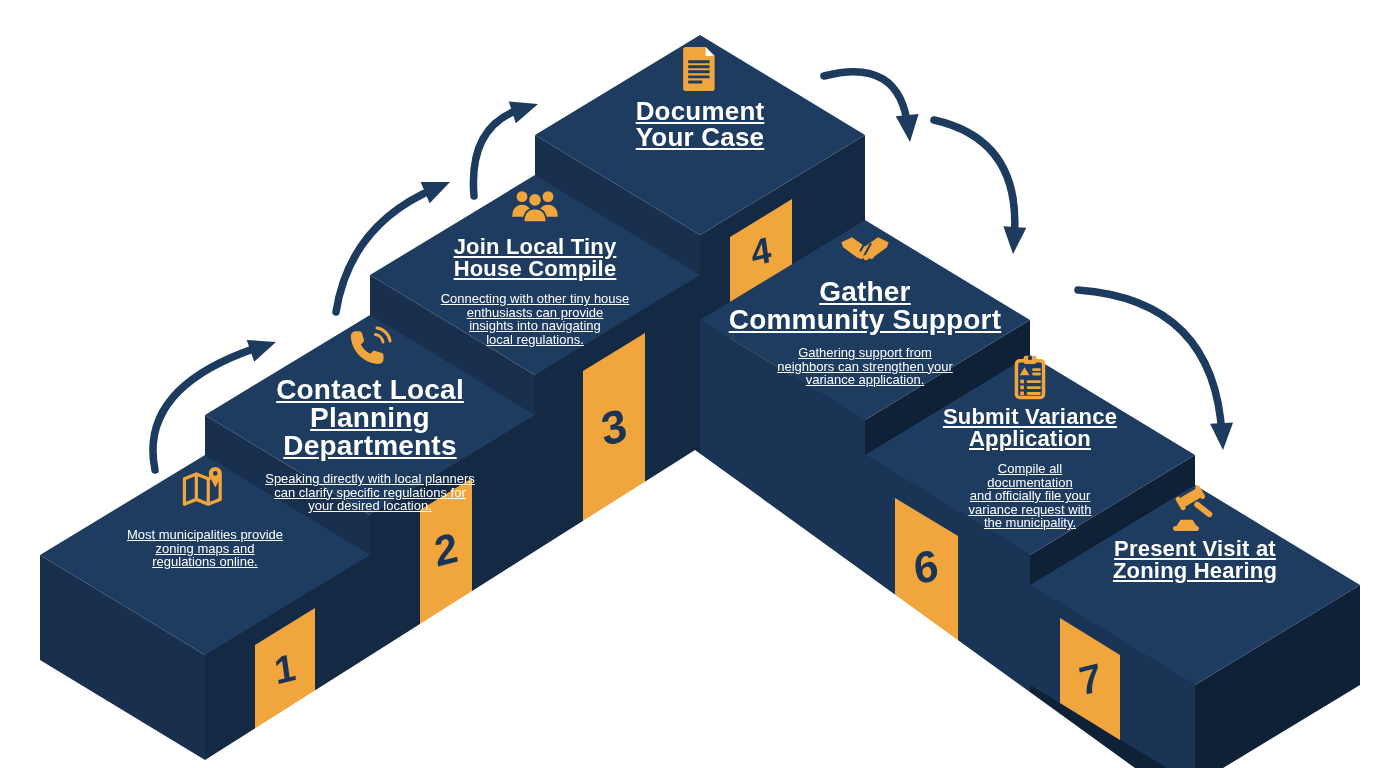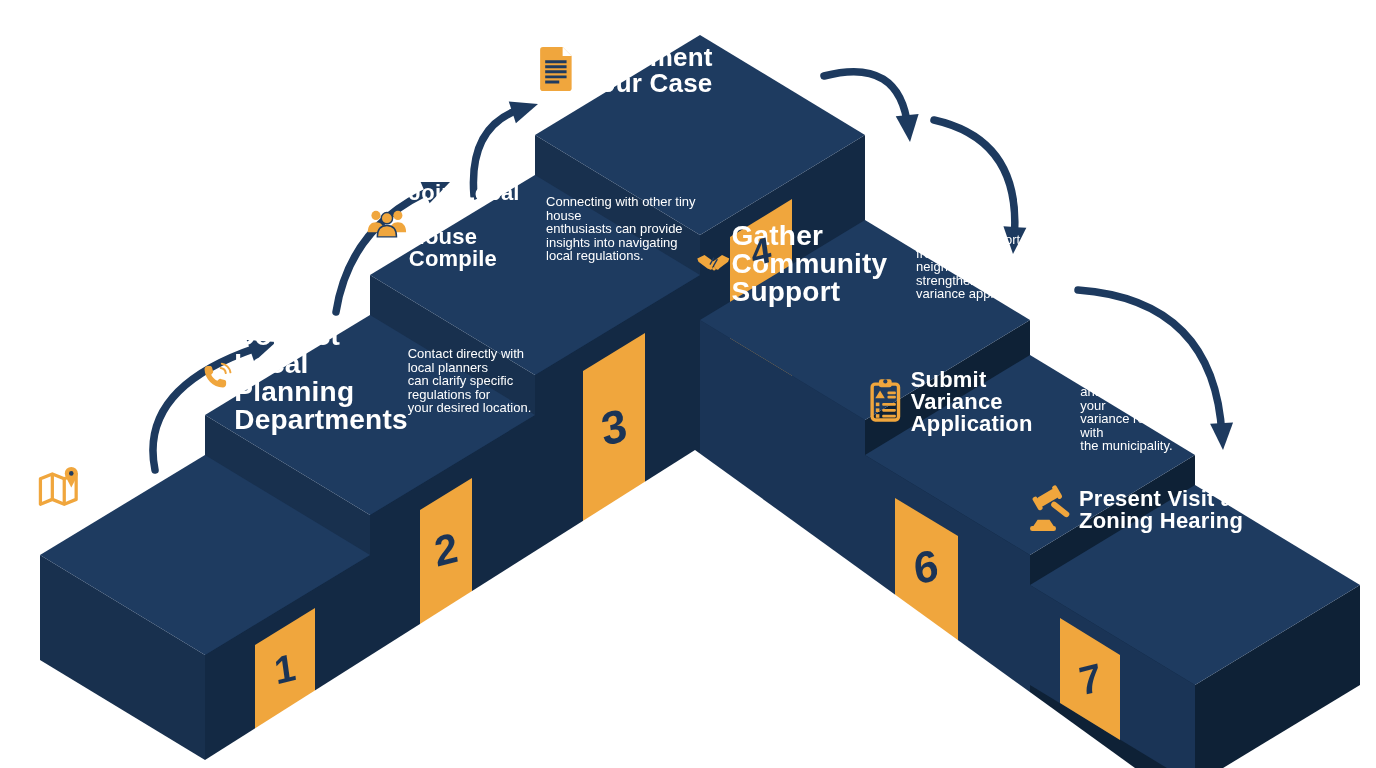--- a/index.html
+++ b/index.html
@@ -15,27 +15,27 @@
   .f-right{fill:var(--face_right)}
   .f-rleft{fill:var(--face_left_r)}
   .f-rright{fill:var(--face_right_dark)}
   .f-stripe{fill:var(--gold)}
   .wedge{fill:var(--background)}
   .arrow-path{stroke:var(--arrow);stroke-width:7.5;fill:none;stroke-linecap:round;}
   .arrow-head{fill:var(--arrow)}
   
   .step{
     position:absolute;width:340px;transform:translateX(-50%);
-    display:flex;flex-direction:row;align-items:center;
-    color:var(--text,#fff);pointer-events:none;
+    display:flex;flex-direction:column;align-items:center;
+    text-align:center;color:var(--text,#fff);pointer-events:none;text-decoration:underline;
   }
   .step .icon{display:block;margin-bottom:2px;}
   .title{font-weight:700;white-space:pre-line;line-height:1.0;letter-spacing:.2px;}
   .t21{font-size:28px}.t22{font-size:22px}.t26{font-size:26px}
-  .desc{white-space:pre-line;font-size:13px;line-height:1.04;margin-top:6px;font-weight:400;}
+  .desc{white-space:pre-line;font-size:13px;line-height:1.04;margin-top:12px;font-weight:400;}
   
   .num{
     position:absolute;transform:translate(-50%,-50%) rotate(-14deg) skewX(-6deg);
     font-weight:700;color:var(--number);line-height:1;
   }
 </style>
 </head>
 <body>
 
 <div class="canvas">
@@ -121,32 +121,35 @@
   <div class="step" style="left:205px;top:462px">
     <svg class="icon" width="52" height="52" viewBox="0 0 48 48">
       <g stroke="#F0A63D" stroke-width="3" fill="none" stroke-linejoin="round">
         <path d="M5 15.5 L16 11 L27 15.5 L38 11 L38 34.5 L27 39 L16 34.5 L5 39 Z"></path>
         <path d="M16 11 V34.5 M27 15.5 V39"></path>
       </g>
       <path d="M28.3 13.5 L38.7 13.5 L33.5 23.5 Z" fill="#F0A63D"></path>
       <circle cx="33.5" cy="10.5" r="6" fill="#F0A63D"></circle>
       <circle cx="33.5" cy="10.5" r="2.1" fill="#1E3B60"></circle>
     </svg>
+    <div class="desc">Most municipalities provide
+zoning maps and
+regulations online.</div>
   </div>
 
   <div class="step" style="left:370px;top:322px">
     <svg class="icon" width="52" height="52" viewBox="0 0 48 48">
       <path fill="#F0A63D" d="M10.8 8.5 C8.3 8.5 6.2 10.6 6.3 13.1 C6.9 26.9 18.1 38.1 31.9 38.7 C34.4 38.8 36.5 36.7 36.5 34.2 V30.9 C36.5 29.7 35.7 28.6 34.5 28.3 L28.9 26.7 C27.9 26.4 26.8 26.7 26.1 27.5 L24.2 29.4 C20.4 27.4 17.6 24.6 15.6 20.8 L17.5 18.9 C18.3 18.2 18.6 17.1 18.3 16.1 L16.7 10.5 C16.4 9.3 15.3 8.5 14.1 8.5 Z"></path>
       <path d="M29 11.5 C32.5 12 35.5 15 36 18.5" stroke="#F0A63D" stroke-width="2.8" fill="none" stroke-linecap="round"></path>
       <path d="M30.5 5.5 C36.5 6.3 41.7 11.5 42.5 17.5" stroke="#F0A63D" stroke-width="2.8" fill="none" stroke-linecap="round"></path>
     </svg>
     <div class="title t21">Contact Local
 Planning
 Departments</div>
-    <div class="desc">Contact directly with local planners
+    <div class="desc">Speaking directly with local planners
 can clarify specific regulations for
 your desired location.</div>
   </div>
 
   <div class="step" style="left:535px;top:182px">
     <svg class="icon" width="52" height="52" viewBox="0 0 48 48">
       <g fill="#F0A63D">
         <circle cx="12" cy="13.5" r="5"></circle>
         <path d="M3 32 C3 24.5 6.8 21 12 21 C17.2 21 21 24.5 21 32 Z"></path>
         <circle cx="36" cy="13.5" r="5"></circle>

